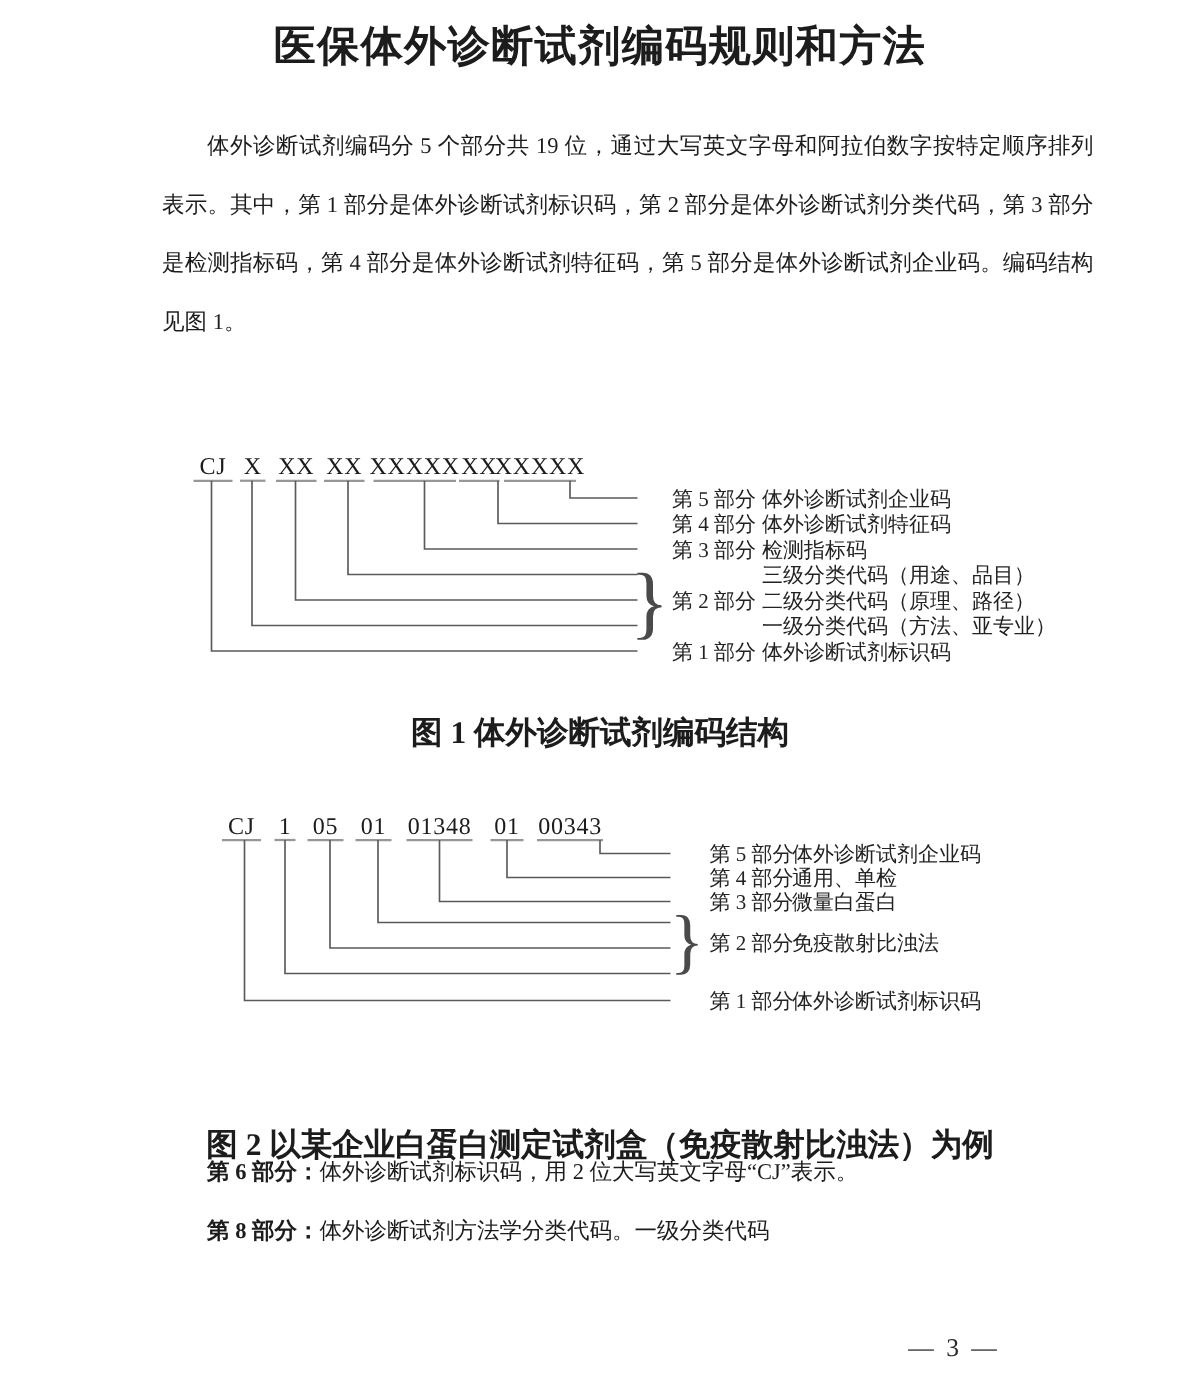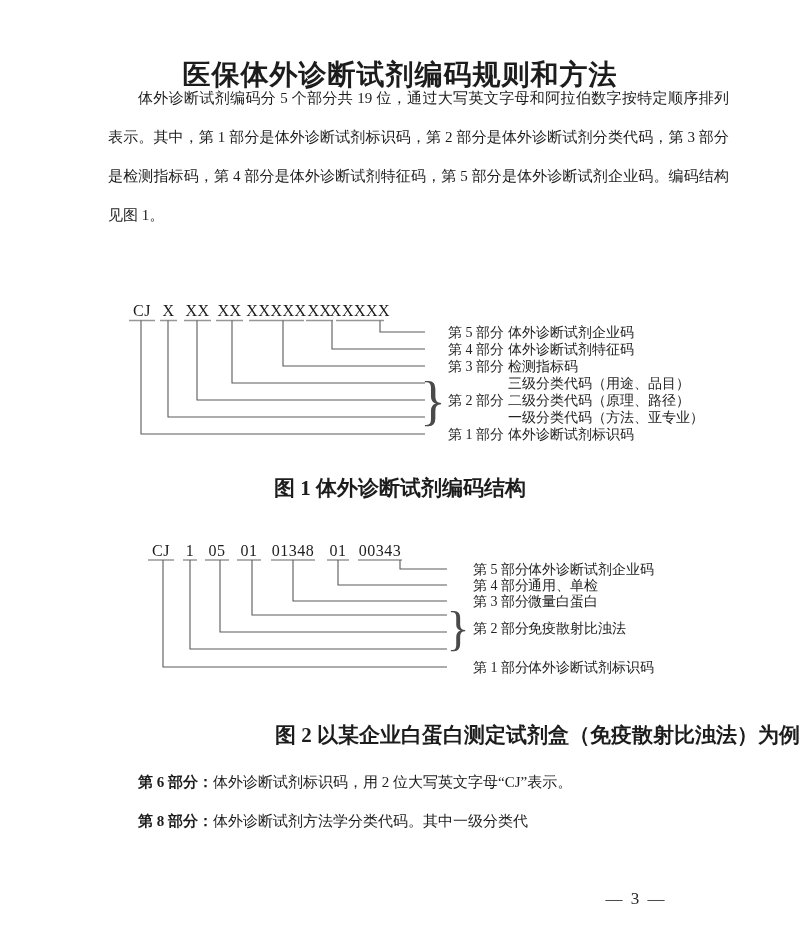--- a/index.html
+++ b/index.html
@@ -2,36 +2,36 @@
 <html><head>
 <meta charset="utf-8">
 <style>
   html,body{margin:0;padding:0;background:#e8e8e8;}
   .page{
     position:relative;width:800px;height:930px;margin:0 auto;background:#ffffff;
     font-family:"Liberation Serif","DejaVu Serif",serif;color:#1c1c1c;overflow:hidden;
   }
   .doc-title{
     position:absolute;top:12px;left:0;width:800px;text-align:center;
-    font-size:28px;font-weight:bold;letter-spacing:1px;margin-top:44px;
+    font-size:28px;font-weight:bold;letter-spacing:1px;
   }
   .para-block{
     position:absolute;left:108px;width:621px;font-size:15px;line-height:39px;
     text-align:justify;text-justify:inter-ideograph;
   }
   .para-block p{margin:0;text-indent:2em;}
   .intro-block{top:79px;}
   .parts-block{top:763px;}
   .lead{font-weight:bold;}
   .fig-caption{
     position:absolute;left:0;width:800px;text-align:center;
     font-size:21px;font-weight:bold;
   }
   .caption-1{top:474px;}
-  .caption-2{top:721px;text-align:right;}
+  .caption-2{top:749px;}
   svg.fig{position:absolute;left:0;display:block;}
   .fig-1{top:298px;}
   .fig-2{top:540px;}
   .code-text{font-size:16px;letter-spacing:0.5px;fill:#1c1c1c;font-family:"Liberation Serif","DejaVu Serif",serif;}
   .lbl{font-size:14px;fill:#222222;font-family:"Liberation Serif","DejaVu Serif",serif;}
   .underline{stroke:#979797;stroke-width:1.5;}
   .conn{stroke:#5a5a5a;stroke-width:1.1;fill:none;}
   .brace{fill:#4a4a4a;font-family:"Liberation Serif","DejaVu Serif",serif;}
   .page-num{
     position:absolute;top:889px;left:571px;width:130px;text-align:center;
@@ -130,18 +130,18 @@
     <text class="lbl" x="473" y="93">第 2 部分</text>
     <text class="lbl" x="528" y="93">免疫散射比浊法</text>
     <text class="lbl" x="473" y="132">第 1 部分</text>
     <text class="lbl" x="528" y="132">体外诊断试剂标识码</text>
   </svg>
 
   <div class="fig-caption caption-2">图 2 以某企业白蛋白测定试剂盒（免疫散射比浊法）为例</div>
 
   <div class="para-block parts-block">
     <p><span class="lead">第 6 部分：</span><span>体外诊断试剂标识码，用 2 位大写英文字母“CJ”表示。</span></p>
-    <p><span class="lead">第 8 部分：</span><span>体外诊断试剂方法学分类代码。其中一级分类代</span></p>
+    <p><span class="lead">第 8 部分：</span><span>体外诊断试剂方法学分类代码。一级分类代码</span></p>
   </div>
 
   <div class="page-num">— 3 —</div>
 
 </div>
 
 </body></html>

